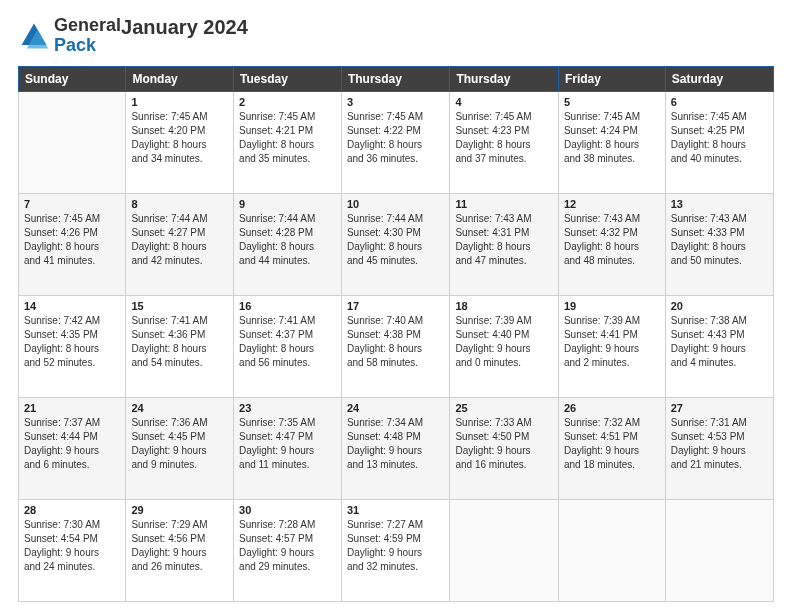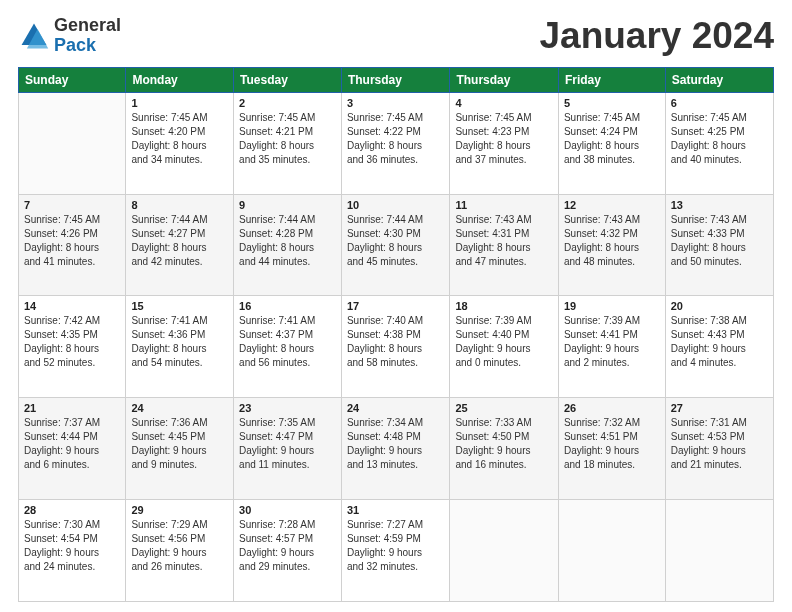--- a/index.html
+++ b/index.html
@@ -12,21 +12,20 @@
     }
     .page {
       width: 792px;
       height: 612px;
       padding: 16px 18px 10px 18px;
       display: flex;
       flex-direction: column;
     }
     .header {
       display: flex;
-      justify-content: space-between;
       align-items: flex-start;
       margin-bottom: 10px;
     }
     .logo {
       display: flex;
       align-items: center;
       gap: 4px;
     }
     .logo-text {
       font-size: 18px;
@@ -35,37 +34,37 @@
       line-height: 1.1;
     }
     .logo-icon {
       width: 32px;
       height: 32px;
     }
     .title-block {
       text-align: right;
     }
     .main-title {
-      font-size: 37px;
+      font-size: 20px;
       font-weight: bold;
       color: #333;
       line-height: 1.1;
     }
     .subtitle {
       font-size: 15px;
       color: #555;
     }
     .calendar {
       flex: 1;
       border-collapse: collapse;
       width: 100%;
       font-size: 10.5px;
     }
     .calendar thead tr th {
-      background: #15803d;
+      background: #404040;
       color: #fff;
       text-align: left;
       padding: 5px 6px;
       font-size: 12px;
       font-weight: bold;
       border: 1px solid #2060a8;
     }
     .calendar tbody tr td {
       border: 1px solid #d0d0d0;
       vertical-align: top;

